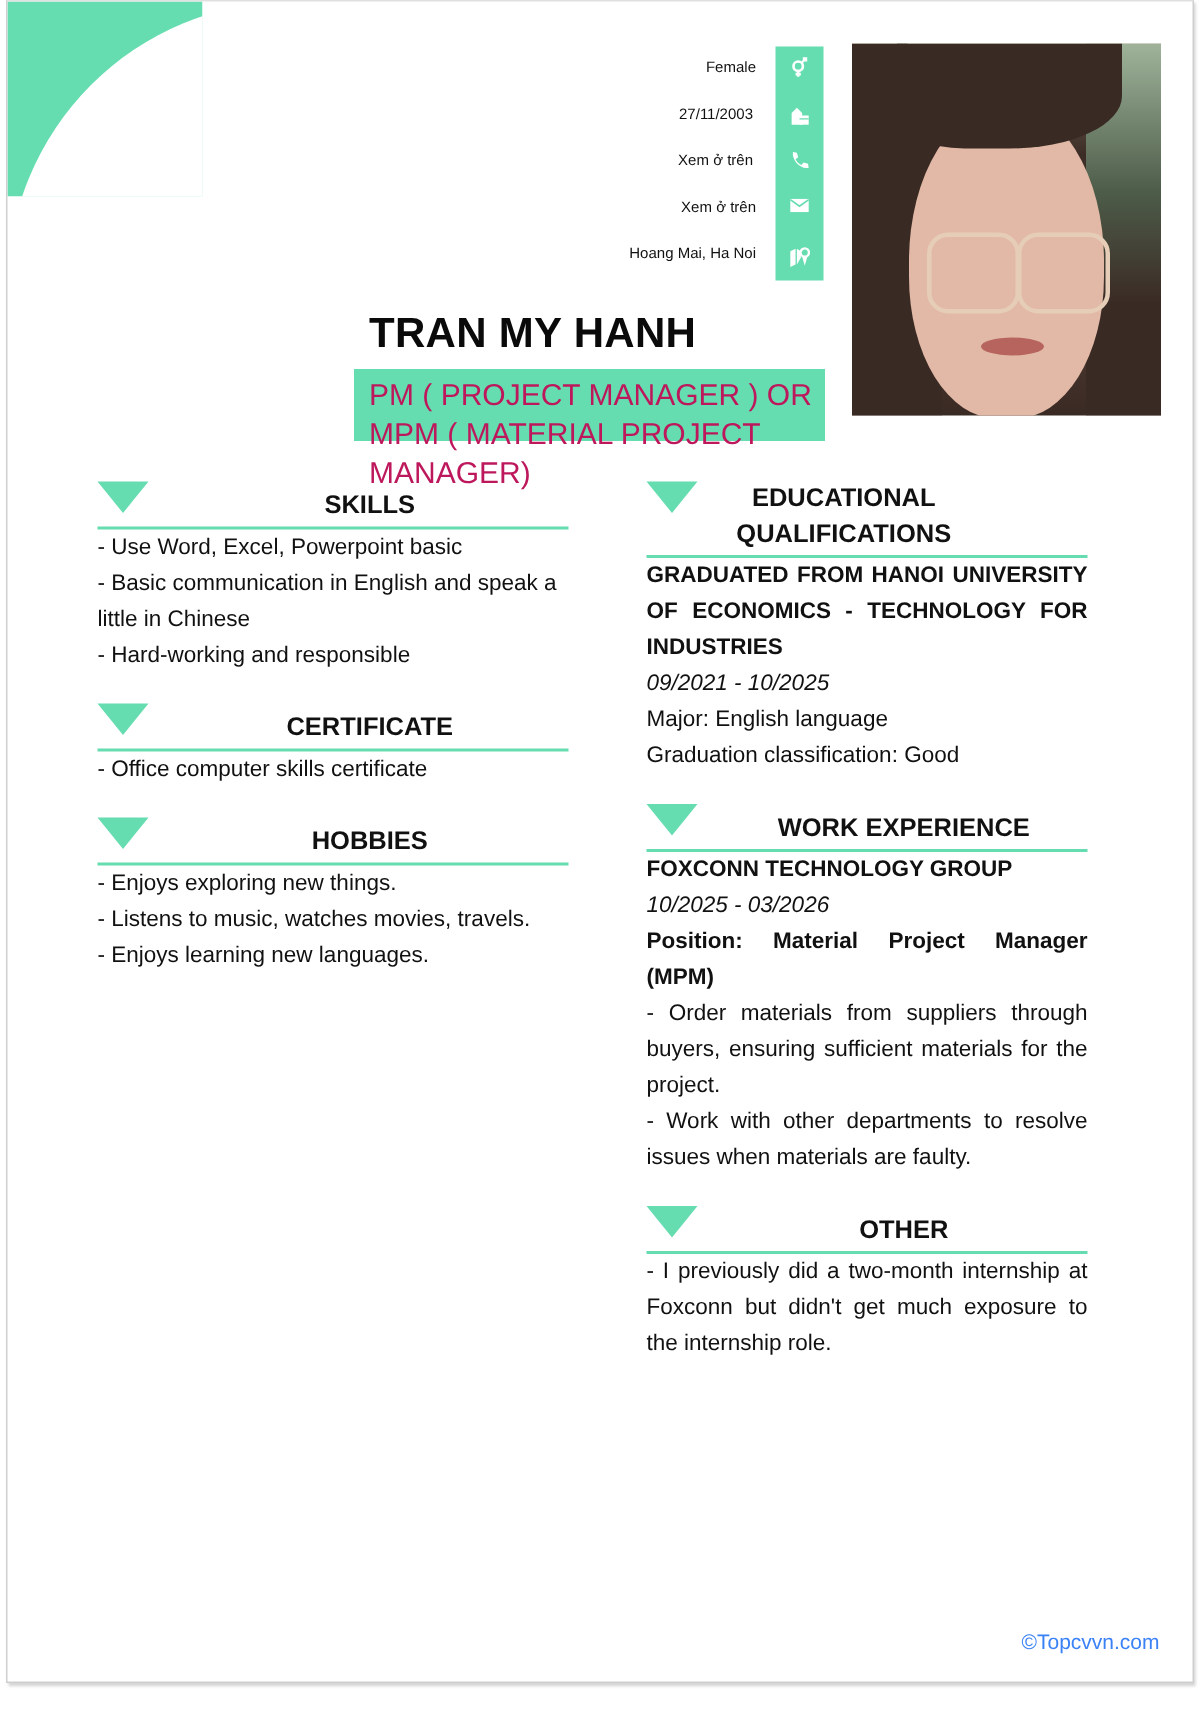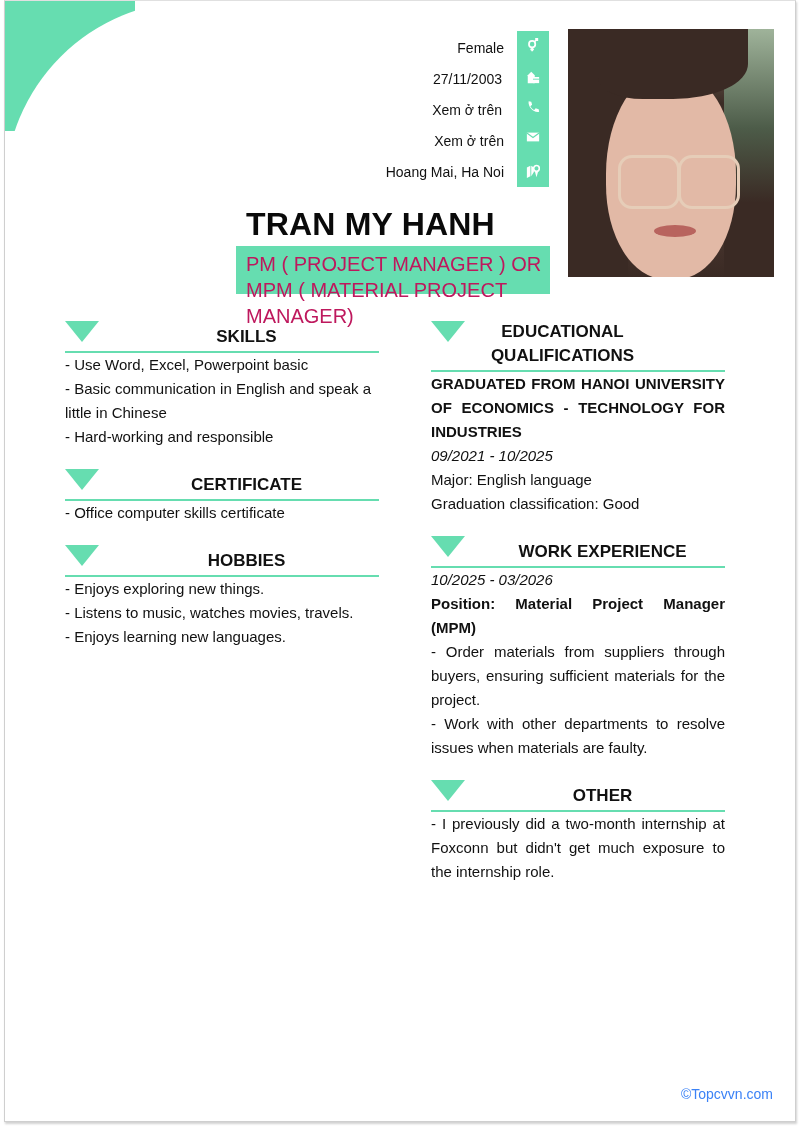--- a/index.html
+++ b/index.html
@@ -1,34 +1,34 @@
 <!DOCTYPE html>
 <html><head>
 <meta charset="utf-8">
 <style>
   html, body { margin:0; padding:0; background:#ffffff; }
   body { width:800px; height:1142px; position:relative; overflow:hidden; font-family:"Liberation Sans", sans-serif; color:#111; }
   .page { position:absolute; left:4px; top:0; width:790px; height:1120px; background:#fff; border:1px solid #cfcfcf; border-top:1px solid #e0e0e0; box-shadow: 1px 2px 2px #d2d2d2; overflow:hidden; }
   .corner { position:absolute; left:0; top:0; width:130px; height:130px; overflow:hidden; }
   .corner::before { content:""; position:absolute; left:0; top:0; width:130px; height:130px; background:#66ddb0; }
   .corner::after { content:""; position:absolute; left:0; top:0; width:380px; height:380px; border-radius:50%; background:#fff; }
-  .contact-row { position:absolute; right:0; white-space:nowrap; font-size:14px; text-align:right; }
+  .contact-row { position:absolute; right:0; white-space:nowrap; font-size:10px; text-align:right; }
   .icon-strip { position:absolute; left:512px; top:30px; width:32px; height:156px; background:#66ddb0; }
   .icon { position:absolute; left:0; width:32px; height:20px; display:flex; align-items:center; justify-content:center; color:#fff; }
   .icon svg { width:14px; height:14px; fill:#fff; }
 
   .photo { position:absolute; left:563px; top:28px; width:206px; height:248px; background:linear-gradient(180deg,#b9b39a 0%, #6a5a4e 12%, #3b2c25 30%, #5b443b 55%, #3a2a24 100%); overflow:hidden; }
   .photo .face { position:absolute; left:38px; top:40px; width:130px; height:210px; border-radius:50% 50% 45% 45%; background:#e2b9a6; }
   .photo .hair-l { position:absolute; left:0; top:0; width:60px; height:248px; background:#3a2a24; border-radius:0 40% 0 0; }
   .photo .hair-r { position:absolute; right:0; top:0; width:50px; height:248px; background:linear-gradient(180deg,#9fb39a,#4d5c49 40%,#3a2a24 70%); }
   .photo .bangs { position:absolute; left:30px; top:0; width:150px; height:70px; background:#3a2a24; border-radius:0 0 50% 30%; }
   .photo .glass { position:absolute; top:126px; width:56px; height:48px; border:3px solid #e6cdb8; border-radius:14px; }
   .photo .lips { position:absolute; left:86px; top:196px; width:42px; height:12px; border-radius:50%; background:#b8645e; }
 
-  .name { position:absolute; left:241px; top:205px; font-size:32px; font-weight:bold; letter-spacing:0.2px; color:#0a0a0a; }
+  .name { position:absolute; left:241px; top:205px; font-size:28px; font-weight:bold; letter-spacing:0.2px; color:#0a0a0a; }
   .title-bg { position:absolute; left:231px; top:245px; width:314px; height:48px; background:#66ddb0; }
   .title { position:absolute; left:241px; top:250px; width:310px; font-size:20px; line-height:26px; color:#be185d; }
 
   .col { position:absolute; }
   .col-left { left:60px; top:316px; width:314px; }
   .col-right { left:426px; top:316px; width:294px; }
   .section { position:relative; margin-bottom:16px; }
   .sec-head { position:relative; padding-left:49px; padding-top:8px; padding-bottom:2px; border-bottom:2px solid #66ddb0; font-weight:bold; font-size:17px; line-height:24px; color:#111;text-align:center; }
   .tri { position:absolute; left:0; top:4px; width:0; height:0; border-left:17px solid transparent; border-right:17px solid transparent; border-top:21px solid #66ddb0; }
   .sec-body { font-size:15px; line-height:24px; }
@@ -132,20 +132,21 @@
       <div class="sec-body">
         <p class="b just">GRADUATED FROM HANOI UNIVERSITY OF ECONOMICS - TECHNOLOGY FOR INDUSTRIES</p>
         <p class="i">09/2021 - 10/2025</p>
         <p>Major: English language</p>
         <p>Graduation classification: Good</p>
       </div>
     </div>
     <div class="section">
       <div class="sec-head"><span class="tri"></span><span>WORK EXPERIENCE</span></div>
       <div class="sec-body">
+        <p class="b">FOXCONN TECHNOLOGY GROUP</p>
         <p class="i">10/2025 - 03/2026</p>
         <p class="b just">Position: Material Project Manager (MPM)</p>
         <p class="just">- Order materials from suppliers through buyers, ensuring sufficient materials for the project.</p>
         <p class="just">- Work with other departments to resolve issues when materials are faulty.</p>
       </div>
     </div>
     <div class="section">
       <div class="sec-head"><span class="tri"></span><span>OTHER</span></div>
       <div class="sec-body">
         <p class="just">- I previously did a two-month internship at Foxconn but didn't get much exposure to the internship role.</p>

